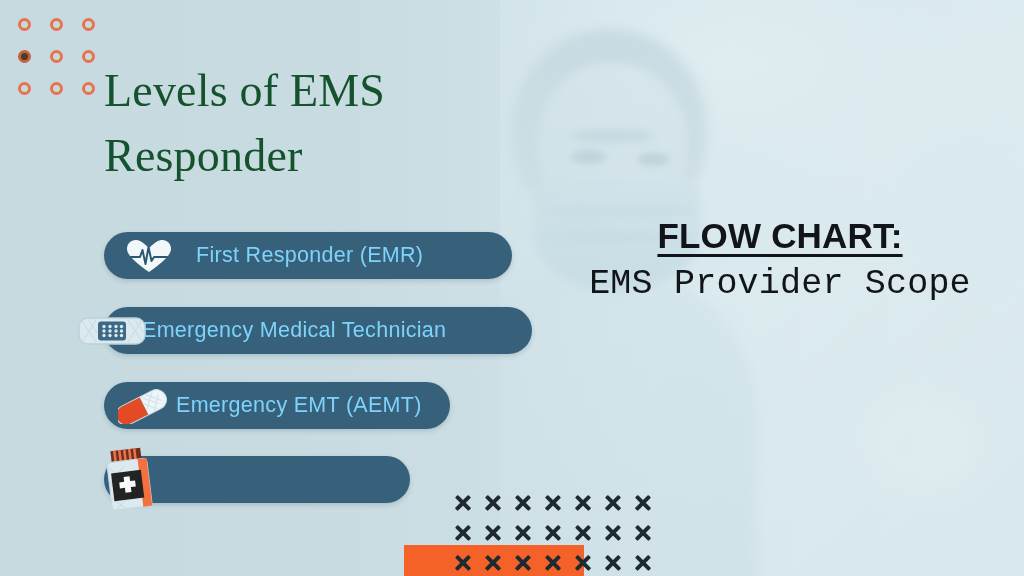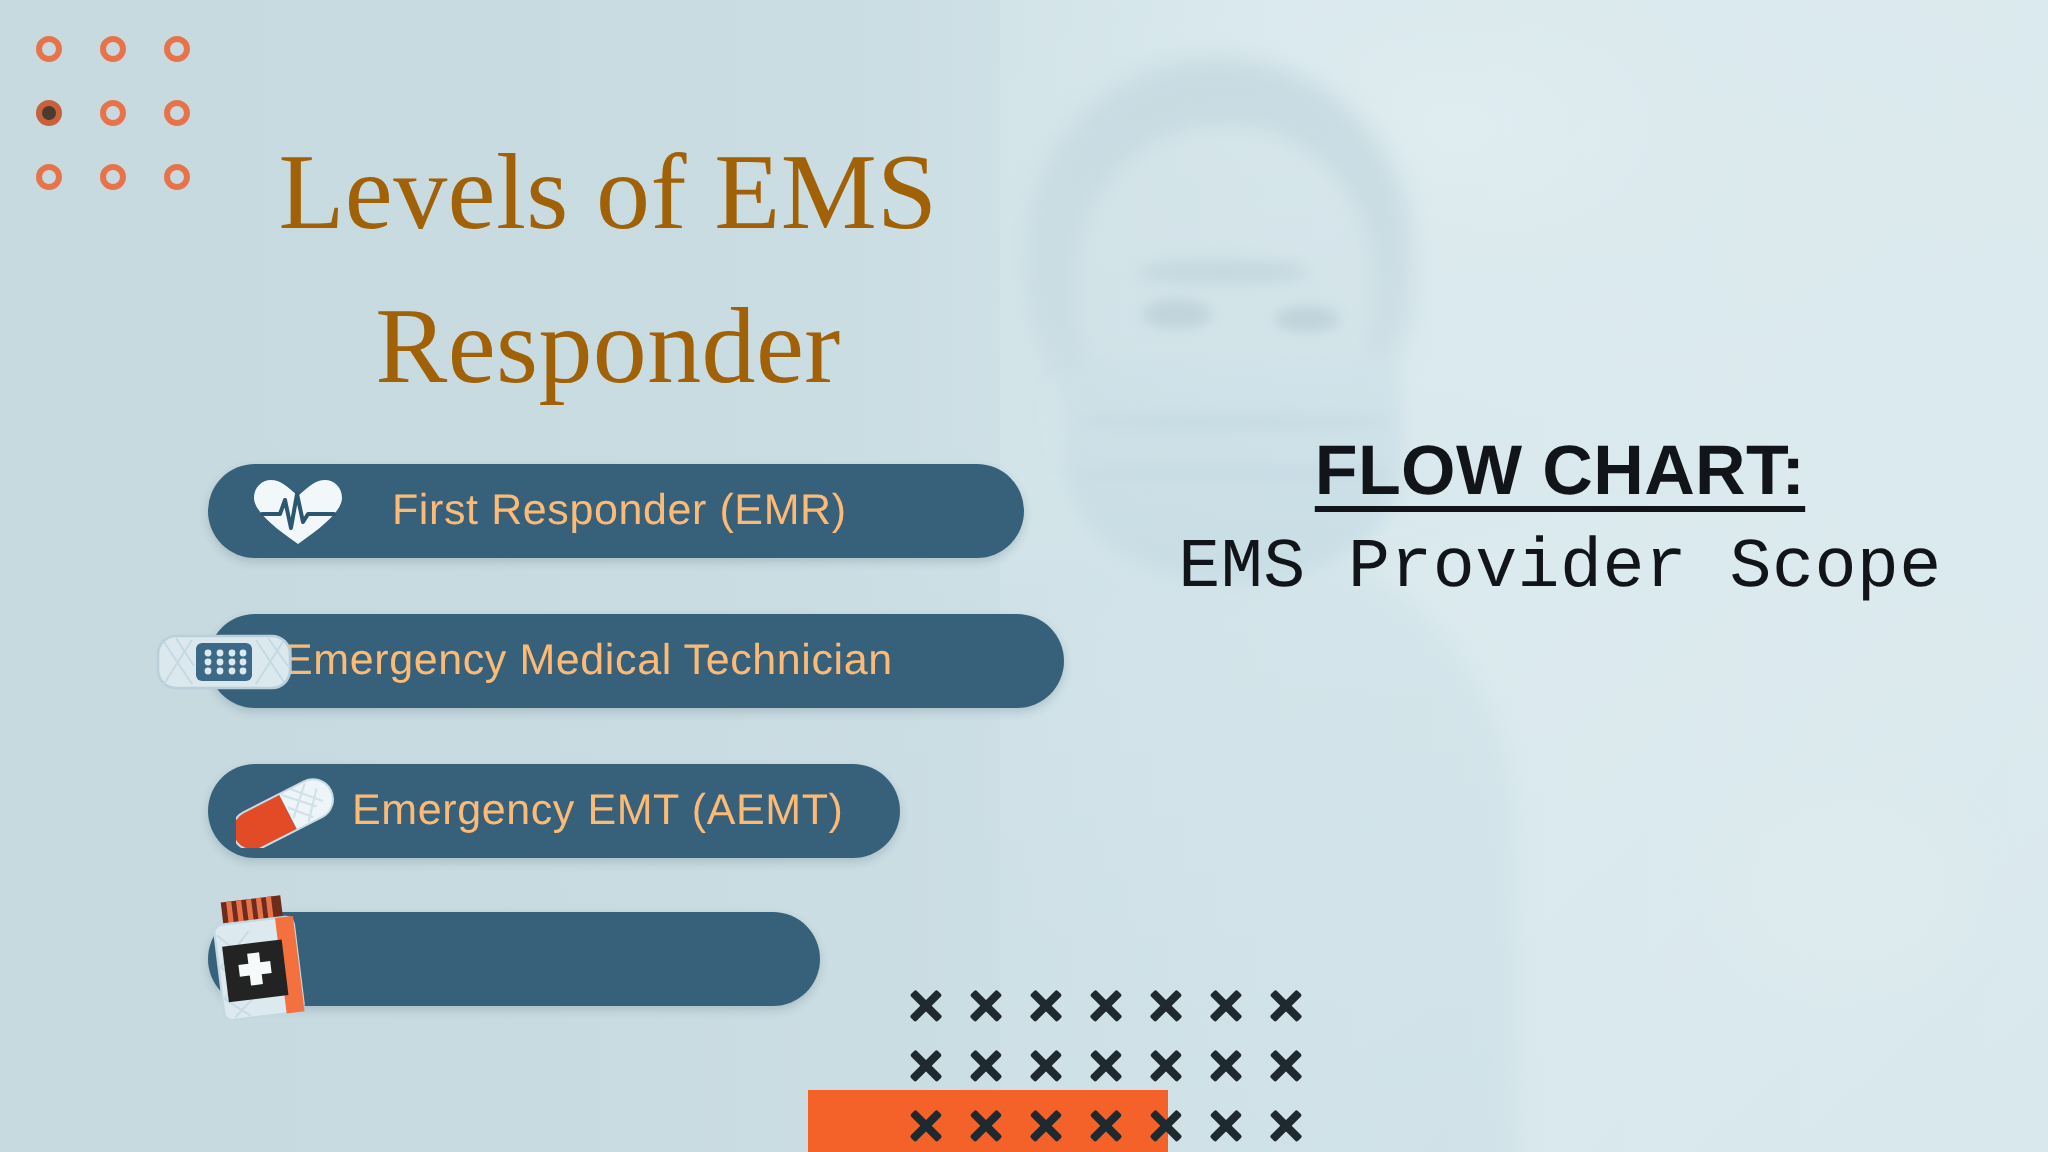--- a/index.html
+++ b/index.html
@@ -118,28 +118,28 @@
   .dot-grid{position:absolute;left:18px;top:18px;display:grid;
     grid-template-columns:repeat(3,32px);grid-template-rows:repeat(3,32px);}
   .dot{width:13px;height:13px;border-radius:50%;
     border:3.5px solid #e8734a;box-sizing:border-box;background:transparent;}
   .dot.filled{border-color:#c8603c;background:#4a3a30;}
 
   
   .title{
     position:absolute;left:104px;top:58px;width:400px;
     font-family:"Liberation Serif", serif;
-    font-size:54px;line-height:1.42;color:#a16207;letter-spacing:.2px;text-align:center;
+    font-size:46px;line-height:1.42;color:#14532d;letter-spacing:.2px;
   }
 
   
   .pill{
     position:absolute;display:flex;align-items:center;
     background:#37617a;border-radius:999px;height:47px;
-    color:#fdba74;font-size:21.5px;letter-spacing:.3px;white-space:nowrap;
+    color:#7dd3fc;font-size:21.5px;letter-spacing:.3px;white-space:nowrap;
     box-shadow:0 2px 5px rgba(30,60,78,.18);
   }
   .pill .label{position:relative;z-index:2;}
   .pill .ico{
     position:absolute;display:flex;align-items:center;justify-content:center;
     z-index:3;
   }
 
   #pill1{left:104px;top:232px;width:408px;}
   #pill1 .label{margin-left:92px;}

